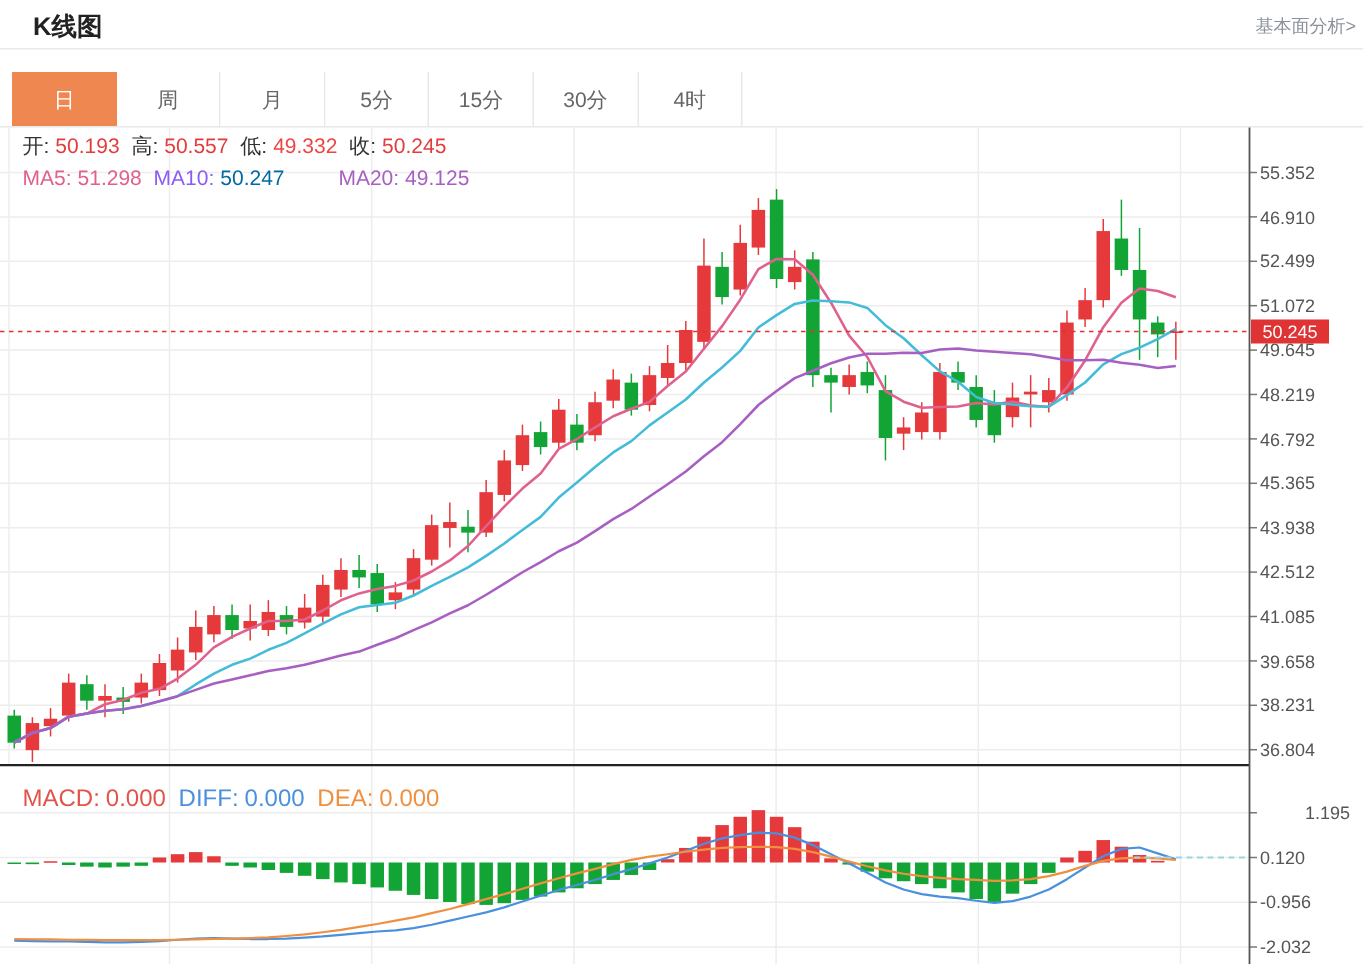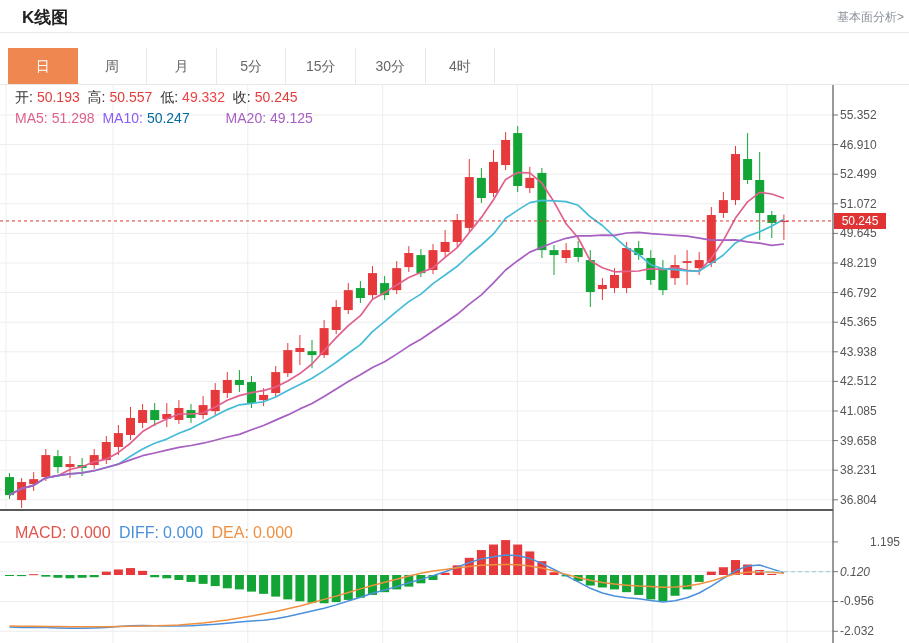--- a/index.html
+++ b/index.html
@@ -318,19 +318,19 @@
       <div class="ylab" style="top: 255.985px; left: 840px;">48.219</div>
       <div class="ylab" style="top: 285.591px; left: 840px; text-align: center;">46.792</div>
       <div class="ylab" style="top: 315.196px; left: 840px;">45.365</div>
       <div class="ylab" style="top: 344.802px; left: 840px;">43.938</div>
       <div class="ylab" style="top: 374.386px; left: 840px;">42.512</div>
       <div class="ylab" style="top: 403.992px; left: 840px;">41.085</div>
       <div class="ylab" style="top: 433.597px; left: 840px;">39.658</div>
       <div class="ylab" style="top: 463.203px; left: 840px;">38.231</div>
       <div class="ylab" style="top: 492.808px; left: 840px;">36.804</div>
       <div class="ylab" style="top: 534.899px; left: 840px; margin-left: 30px;">1.195</div>
-      <div class="ylab" style="top: 564.676px; left: 840px; font-style: italic;">0.120</div>
+      <div class="ylab" style="top: 564.676px; left: 840px;">0.120</div>
       <div class="ylab" style="top: 594.481px; left: 840px;">-0.956</div>
       <div class="ylab" style="top: 624.286px; left: 840px;">-2.032</div>
     </div>
 
   <div class="price-tag" style="top: 212.953px; background: rgb(224, 51, 51);">50.245</div>
 </div>
 
 </body></html>

